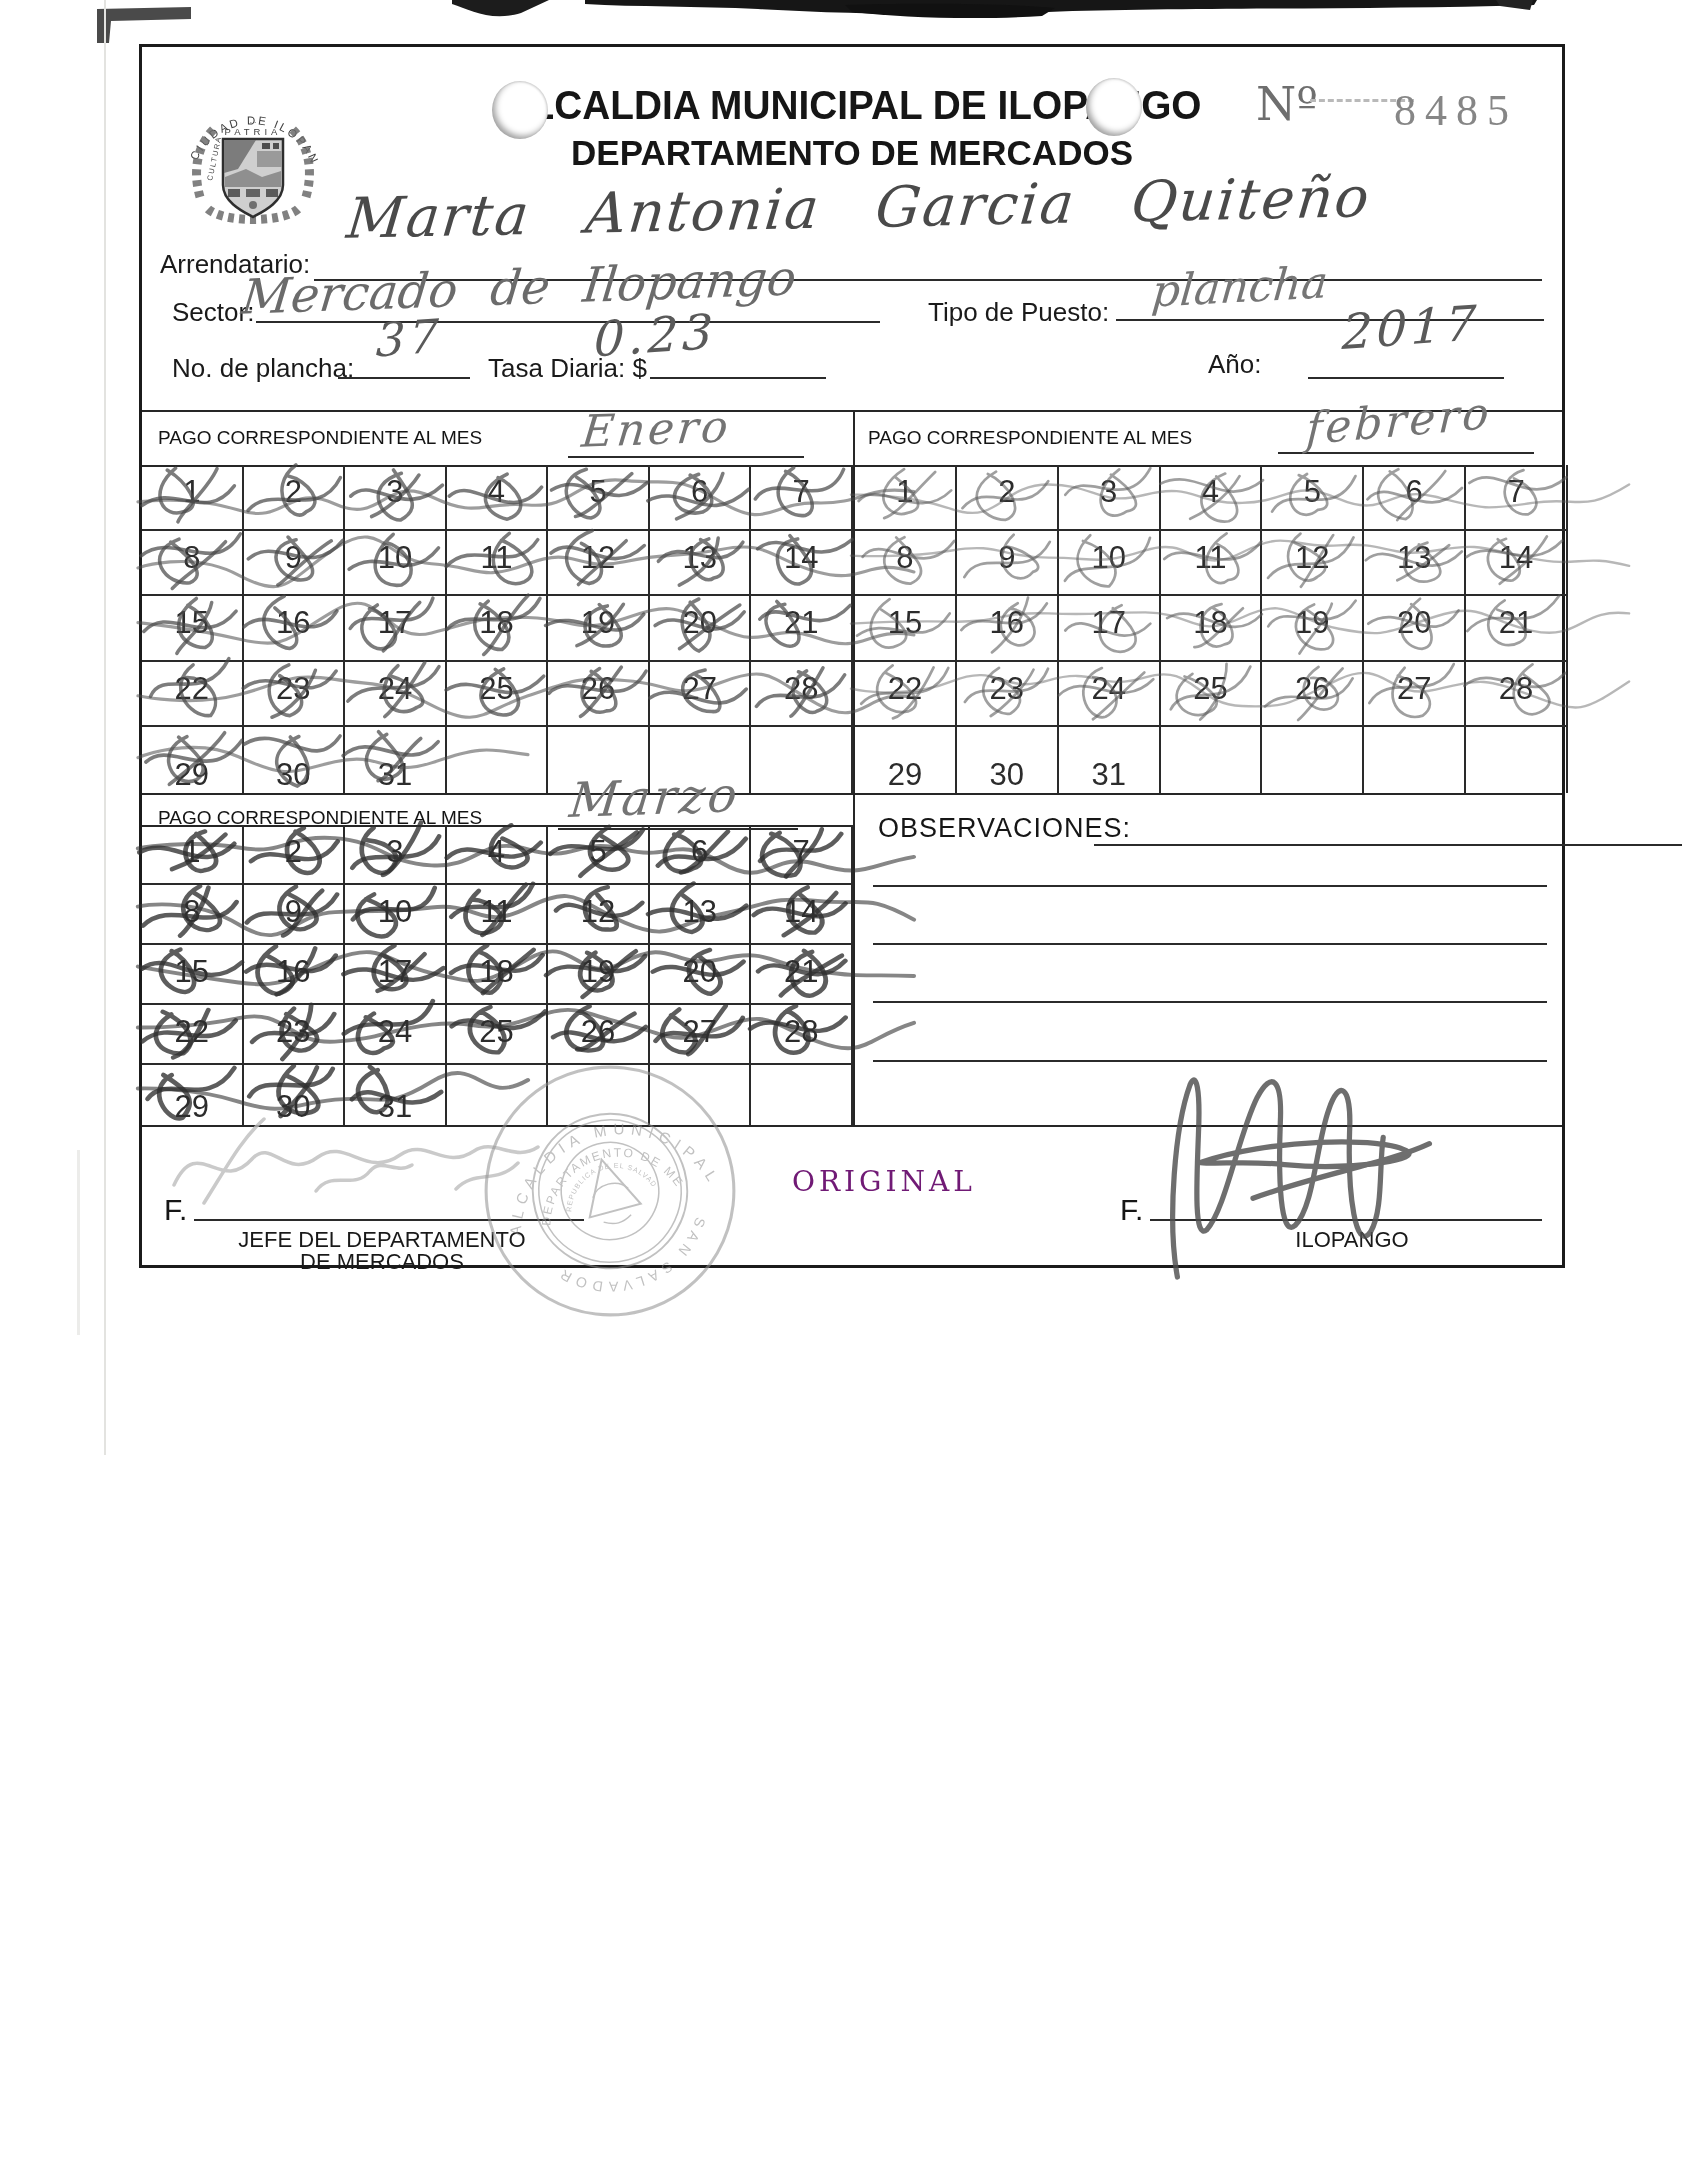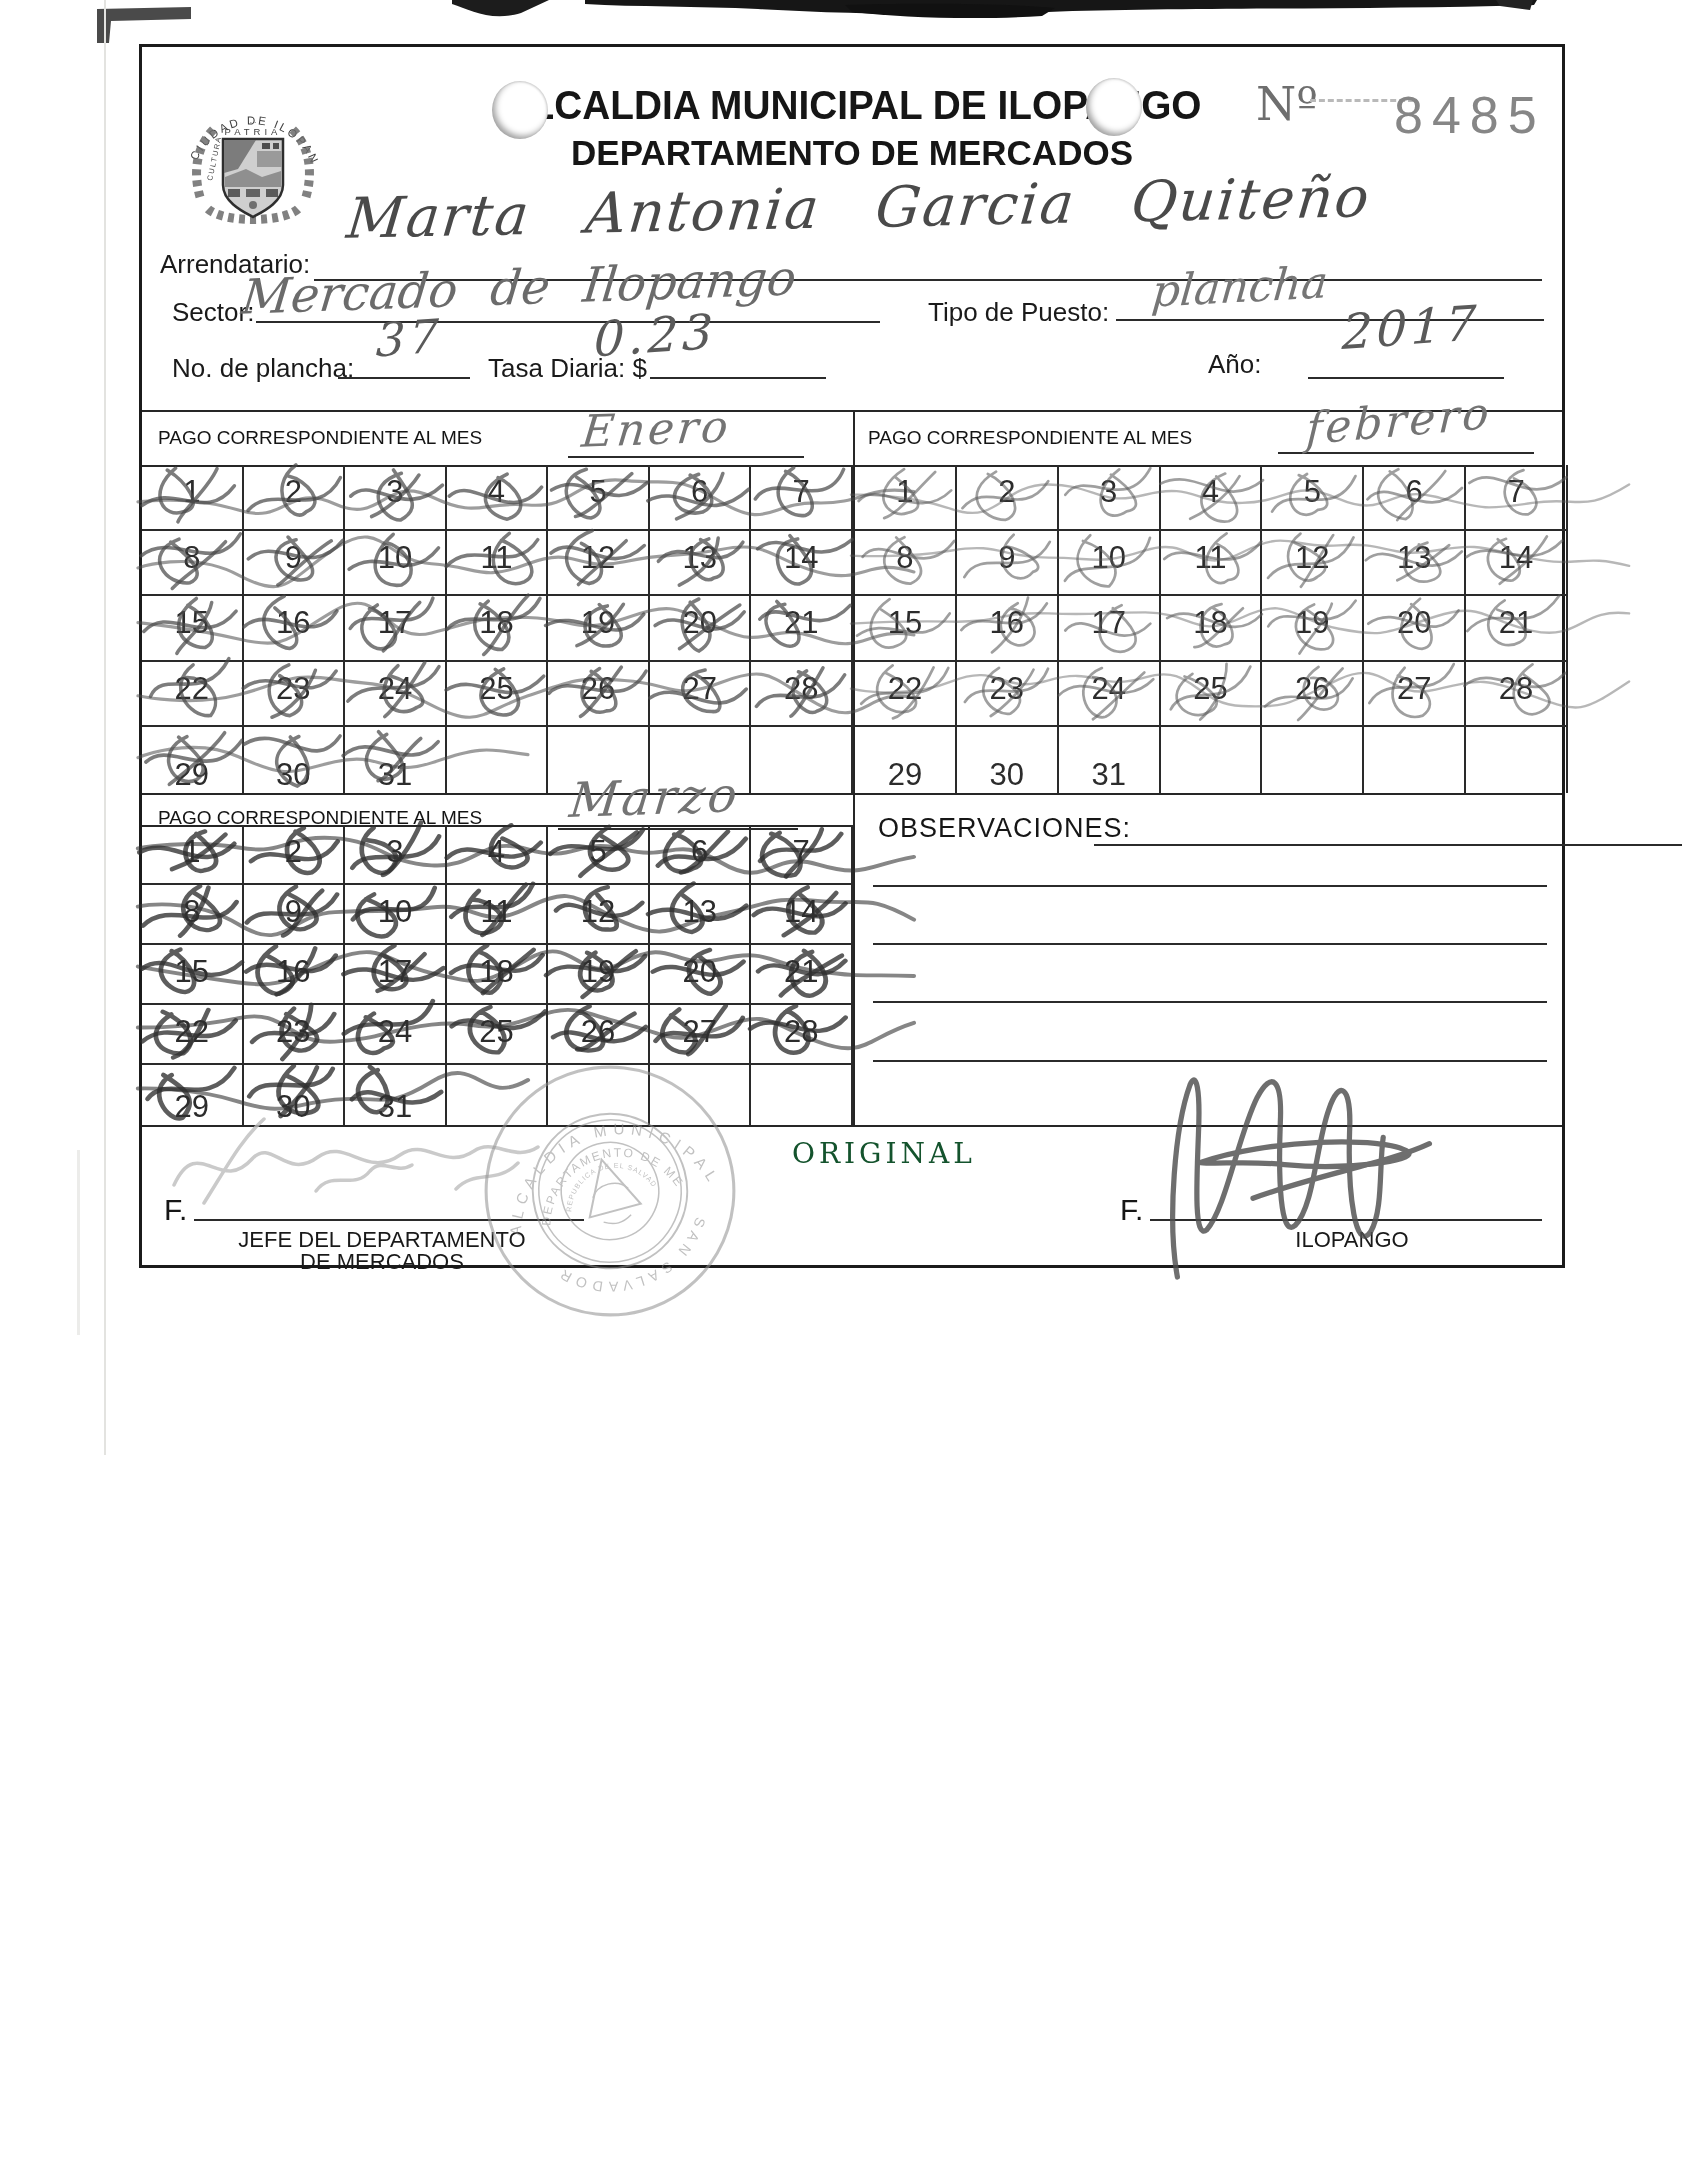--- a/index.html
+++ b/index.html
@@ -10,21 +10,21 @@
   .abs{position:absolute;}
   .hline{position:absolute;height:2px;background:#262626;}
   .vline{position:absolute;width:2px;background:#262626;}
   .fline{position:absolute;height:2px;background:#2b2b2b;}
   
   .title1{position:absolute;left:0;right:0;top:36px;text-align:center;font-size:40px;font-weight:bold;letter-spacing:0px;transform:scaleX(.97);color:#161616;}
   .title2{position:absolute;left:0;right:0;top:86px;text-align:center;font-size:35px;font-weight:bold;color:#161616;}
   .hole{position:absolute;width:56px;height:58px;border-radius:50%;background:#fff;box-shadow:inset 3px -3px 6px rgba(0,0,0,.38), inset -1px 1px 2px rgba(0,0,0,.15);}
   .docnum-label{position:absolute;left:1080px;top:30px;font-family:"DejaVu Serif",serif;font-size:46px;color:#6e6e6e;margin-left:34px;}
   .docnum-dashes{position:absolute;left:1168px;top:52px;width:104px;border-top:3px dashed #b9b9b9;}
-  .docnum{position:absolute;left:1252px;top:38px;font-family:Liberation Sans, sans-serif;font-size:52px;letter-spacing:9px;color:#868686;}
+  .docnum{position:absolute;left:1252px;top:38px;font-family:Liberation Serif, serif;font-size:44px;letter-spacing:9px;color:#868686;}
   
   .lab{position:absolute;font-size:26px;color:#1a1a1a;}
   .pago-lab{position:absolute;font-size:19px;color:#141414;letter-spacing:0;}
   
   .hw{position:absolute;font-family:"DejaVu Serif",serif;font-style:italic;white-space:nowrap;}
   .hw-name{font-size:56px;color:#4a4a4a;transform:rotate(-1.2deg) skewX(-7deg);word-spacing:36px;letter-spacing:2px;}
   .hw-sector{font-size:48px;color:#6b6b6b;transform:rotate(-2deg) skewX(-8deg);word-spacing:18px;}
   .hw-tipo{font-size:44px;color:#767676;transform:rotate(-3deg) skewX(-8deg);}
   .hw-num{font-size:46px;color:#5a5a5a;transform:rotate(-4deg) skewX(-6deg);letter-spacing:4px;}
   .hw-month{font-size:44px;color:#747474;transform:rotate(-2deg) skewX(-8deg);letter-spacing:3px;}
@@ -33,21 +33,21 @@
   .cell{position:relative;border-right:2px solid #2a2a2a;border-bottom:2px solid #2a2a2a;box-sizing:border-box;display:flex;justify-content:center;align-items:flex-start;padding-top:9px;}
   .cal-grid .cell:nth-child(7n){border-right:2px solid #2a2a2a;}
   .cal-grid .cell:nth-child(n+29){border-bottom:none;align-items:flex-end;}
   .day{font-size:31px;color:#2c2c2c;}
   .scr{position:absolute;left:-2px;top:-3px;width:104%;height:106%;overflow:visible;}
   .wave{position:absolute;left:0;overflow:visible;pointer-events:none;}
   
   .obs-label{position:absolute;font-size:27px;letter-spacing:1px;color:#161616;}
   .sig-label{position:absolute;font-size:30px;color:#161616;}
   .caption{position:absolute;text-align:center;font-size:22px;color:#191919;}
-  .watermark{position:absolute;font-family:"DejaVu Serif",serif;font-size:28px;letter-spacing:4px;color:#14532d;}
+  .watermark{position:absolute;font-family:"DejaVu Serif",serif;font-size:28px;letter-spacing:4px;color:#701a75;margin-top:28px;}
   .stamp{position:absolute;opacity:.55;}
   svg{display:block;}
 </style>
 </head>
 <body>
 
 <svg class="abs" style="left:0;top:0" width="1693" height="52" viewBox="0 0 1693 52">
   <path d="M 585,0 L 1537,0 L 1534,5 C 1380,10 1180,7 1048,12 C 950,16 848,14 758,9 C 698,6 636,7 585,4 Z" fill="#161616"></path>
   <path d="M 845,5 C 905,3 1005,3 1055,8 L 1042,16 C 980,20 902,18 852,12 Z" fill="#111"></path>
   <path d="M 97,9 L 191,7 L 191,19 L 111,21 L 109,43 L 97,43 Z" fill="#2a2a2a" opacity=".85"></path>

